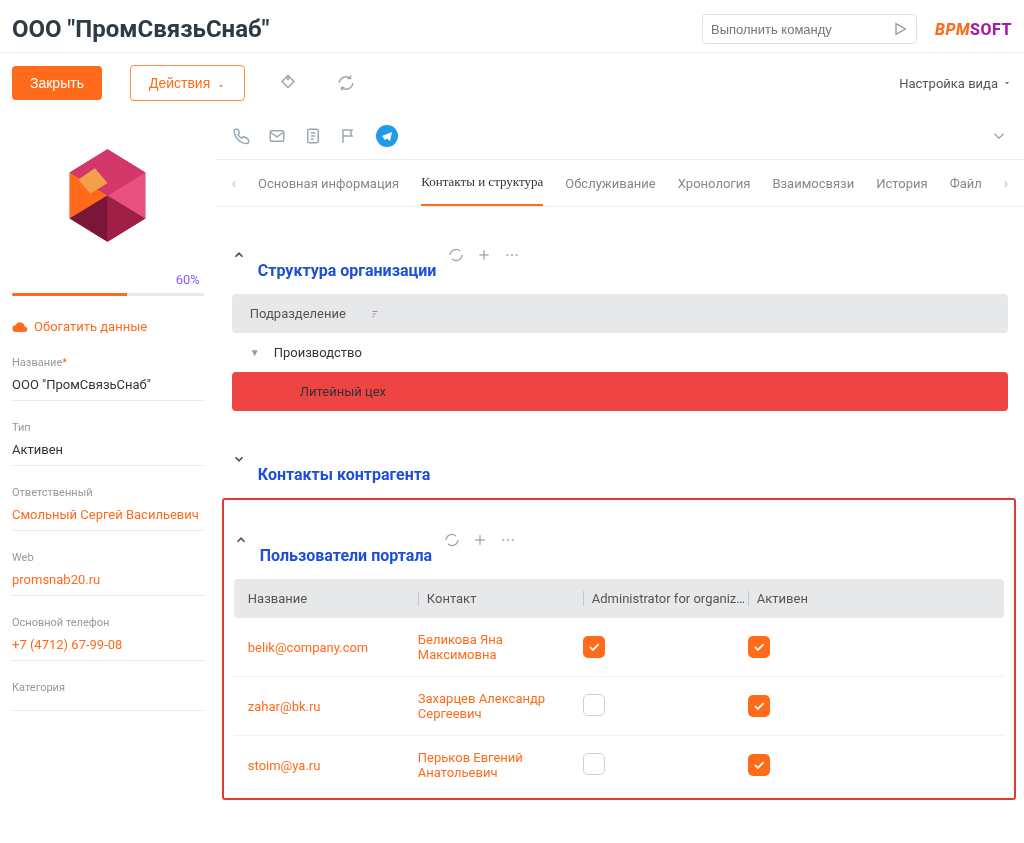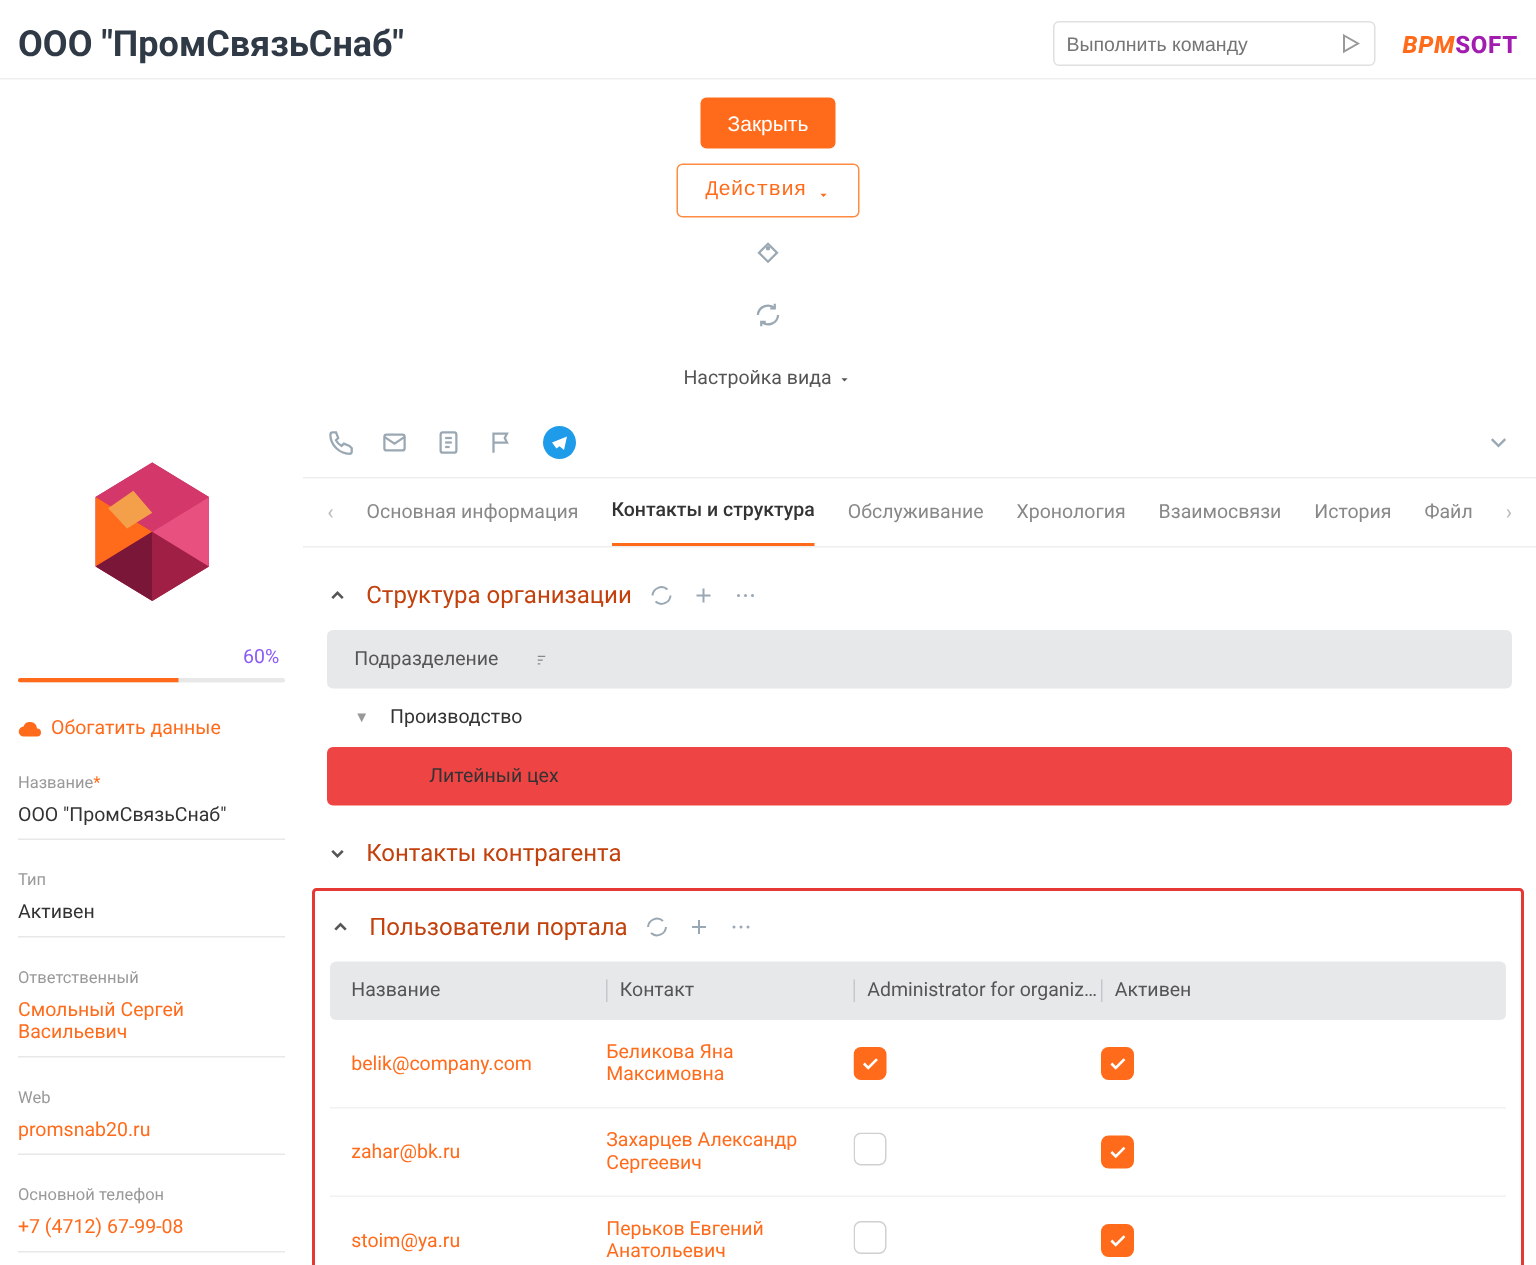--- a/index.html
+++ b/index.html
@@ -5,24 +5,24 @@
 * { margin: 0; padding: 0; box-sizing: border-box; }
 body { font-family: -apple-system, BlinkMacSystemFont, "Segoe UI", Roboto, Arial, sans-serif; background: #fff; color: #333; font-size: 14px; width: 1024px; }
 .header { display: flex; align-items: center; padding: 14px 12px 8px; border-bottom: 1px solid #eee; }
 .page-title { font-size: 24px; font-weight: 700; color: #2f3a46; flex: 1; }
 .cmd-box { display: flex; align-items: center; border: 1px solid #e0e0e0; border-radius: 4px; padding: 6px 8px; width: 215px; margin-right: 18px; }
 .cmd-box input { border: none; outline: none; flex: 1; font-size: 13px; color: #999; }
 .cmd-box .play { color: #999; cursor: pointer; }
 .logo { display: flex; align-items: center; font-weight: 800; font-size: 16px; letter-spacing: 0.5px; }
 .logo .b1 { color: #ff6b1a; font-style: italic; }
 .logo .b2 { color: #a21caf; }
-.toolbar { display: flex; align-items: center; padding: 12px; gap: 10px; flex-direction: column; }
+.toolbar { display: flex; align-items: center; padding: 12px; gap: 28px; }
 .btn { padding: 9px 18px; border-radius: 4px; font-size: 14px; cursor: pointer; border: none; font-weight: 500; }
 .btn-primary { background: #ff6b1a; color: #fff; }
-.btn-outline { background: #fff; color: #ff6b1a; border: 1px solid #ff8c42; display: inline-flex; align-items: flex-end; gap: 6px; font-family: Liberation Mono, monospace; }
+.btn-outline { background: #fff; color: #ff6b1a; border: 1px solid #ff8c42; display: inline-flex; align-items: flex-end; gap: 6px; }
 .iconbtn { color: #9aa8b3; cursor: pointer; padding: 6px; display: inline-flex; }
 .spacer { flex: 1; }
 .view-config { color: #555; font-size: 13px; cursor: pointer; display: inline-flex; align-items: center; gap: 4px; }
 .body { display: flex; padding: 0 0 20px; }
 .left { width: 275px; padding: 12px 12px 0; }
 .right { flex: 1; padding: 0; }
 .logo-area { text-align: center; padding: 18px 0 6px; }
 .hex-logo { width: 105px; height: 105px; margin: 0 auto 18px; position: relative; }
 .progress-row { display: flex; align-items: center; gap: 12px; padding: 0 0 6px; }
 .progress-row .pct { color: #8b5cf6; font-size: 13px; margin-left: auto; margin-right: 4px; }
@@ -35,26 +35,26 @@
 .field-value { font-size: 13px; color: #333; padding-bottom: 8px; border-bottom: 1px solid #e8e8e8; }
 .field-value.link { color: #ff6b1a; }
 .steps-panel { background: #fff; border-bottom: 1px solid #eee; padding: 12px 16px; }
 .steps-bar { display: flex; align-items: center; gap: 18px; }
 .steps-title { font-weight: 700; font-size: 16px; color: #2f3a46; border-bottom: 3px solid #ff6b1a; padding-bottom: 10px; }
 .steps-bar .pill-icon { color: #9aa8b3; cursor: pointer; }
 .steps-bar .pill-icon.active { color: #fff; background: #1e9be9; border-radius: 50%; width: 22px; height: 22px; display: inline-flex; align-items: center; justify-content: center; }
 .chev-down { margin-left: auto; color: #9aa8b3; cursor: pointer; }
 .tabs { display: flex; align-items: center; gap: 22px; padding: 14px 16px 0; border-bottom: 1px solid #eee; position: relative; }
 .tab { color: #888; padding-bottom: 14px; cursor: pointer; font-size: 13px; white-space: nowrap; }
-.tab.active { color: #333; border-bottom: 2px solid #ff6b1a; font-weight: 500; }
+.tab.active { color: #333; border-bottom: 2px solid #ff6b1a; font-weight: 500; font-family: Liberation Serif, serif; }
 .tab-arrow { color: #bbb; cursor: pointer; padding-bottom: 14px; }
 .section { padding: 22px 16px 0; }
 .section-hdr { display: flex; align-items: center; gap: 12px; margin-bottom: 14px; }
 .section-hdr .chev { color: #555; cursor: pointer; }
-.section-title { font-size: 16px; font-weight: 400; color: #c2410c; }
+.section-title { font-size: 16px; font-weight: 700; color: #1d4ed8; margin-top: 32px; }
 .section-hdr .ic { color: #9aa8b3; cursor: pointer; }
 .subhdr { background: #e6e8ea; padding: 12px 18px; font-size: 13px; color: #555; display: flex; align-items: center; gap: 24px; border-radius: 4px; }
 .treerow { display: flex; align-items: center; padding: 12px 18px; font-size: 13px; color: #333; gap: 14px; }
 .treerow .tri { color: #999; font-size: 10px; }
 .treerow.child { background: #ef4444; padding-left: 68px; border-radius: 4px; }
 .portal-box { border: 2px solid #e53935; border-radius: 3px; margin: 0 8px 0 6px; padding: 14px 10px 4px; }
 .table { }
 .thead { display: flex; background: #e6e8ea; border-radius: 4px; padding: 12px 14px; font-size: 13px; color: #555; }
 .thead > div { border-left: 1px solid #c4c8cc; padding-left: 8px; }
 .thead > div:first-child { border-left: none; padding-left: 0; }

